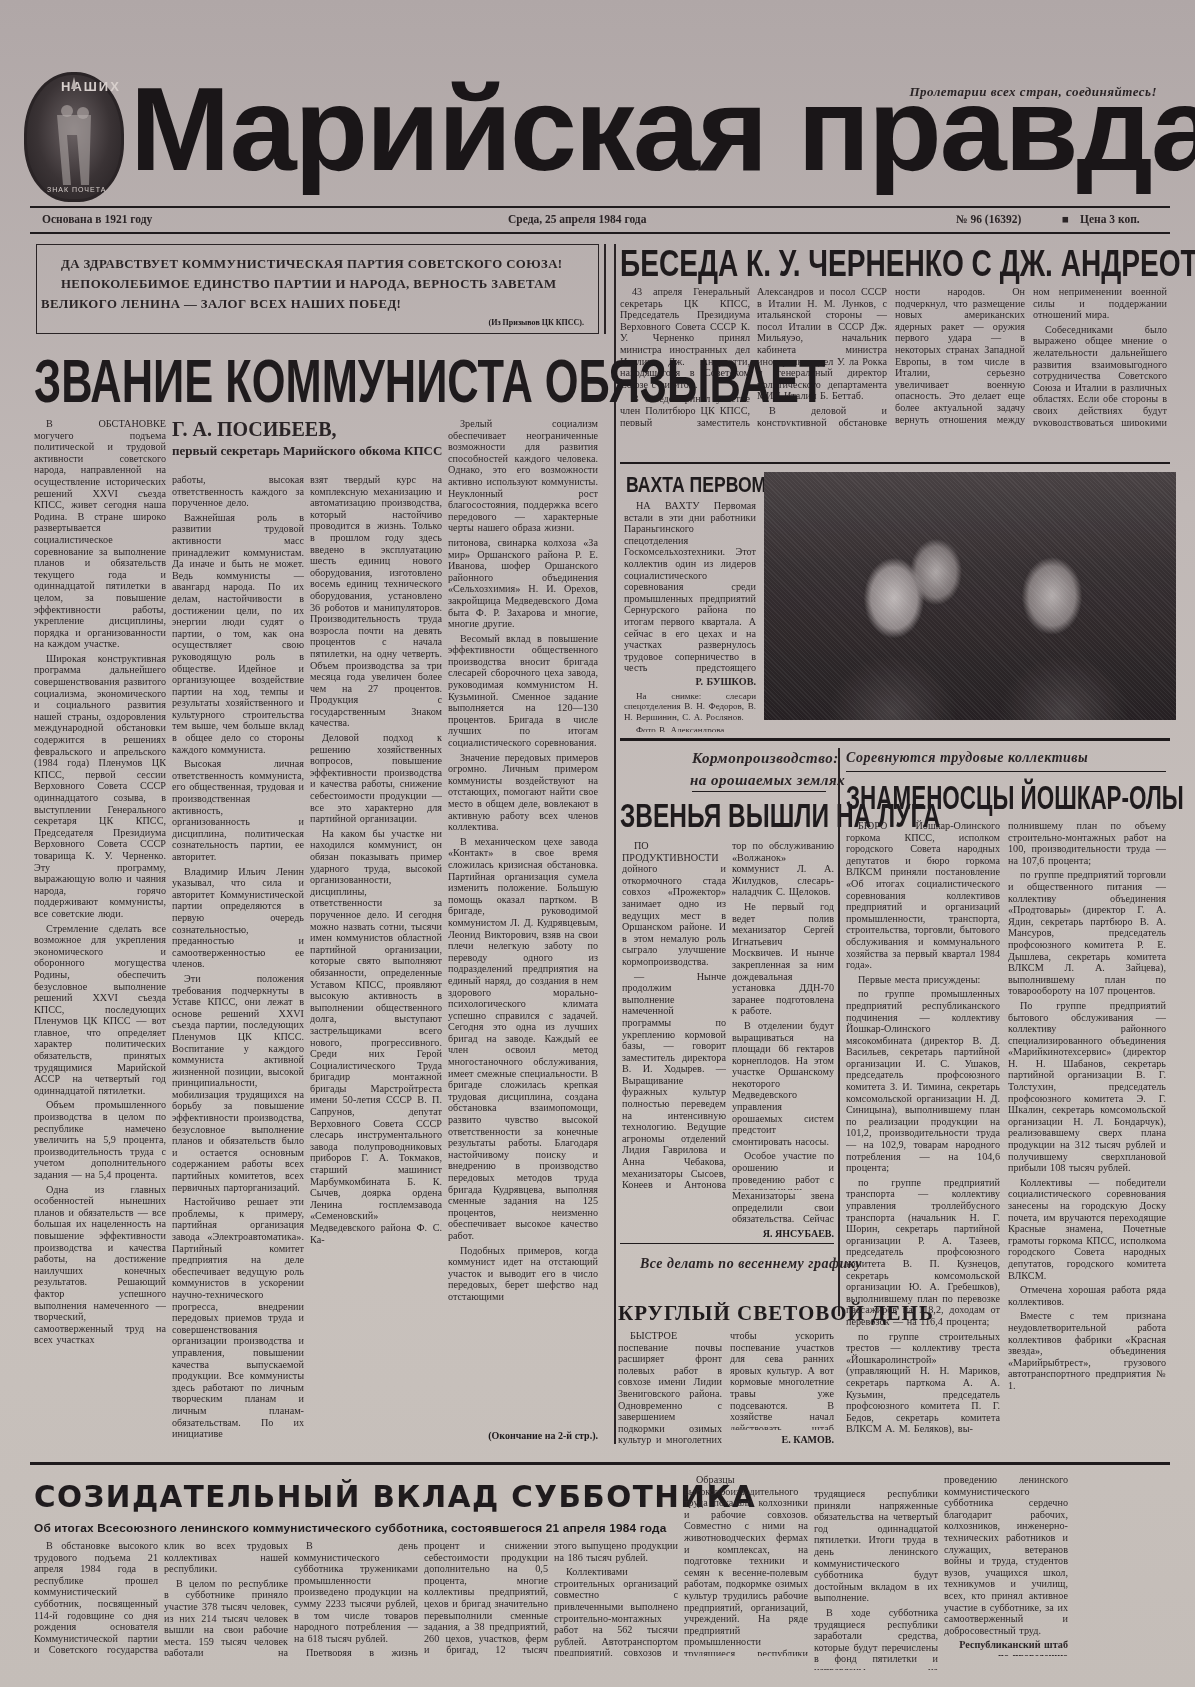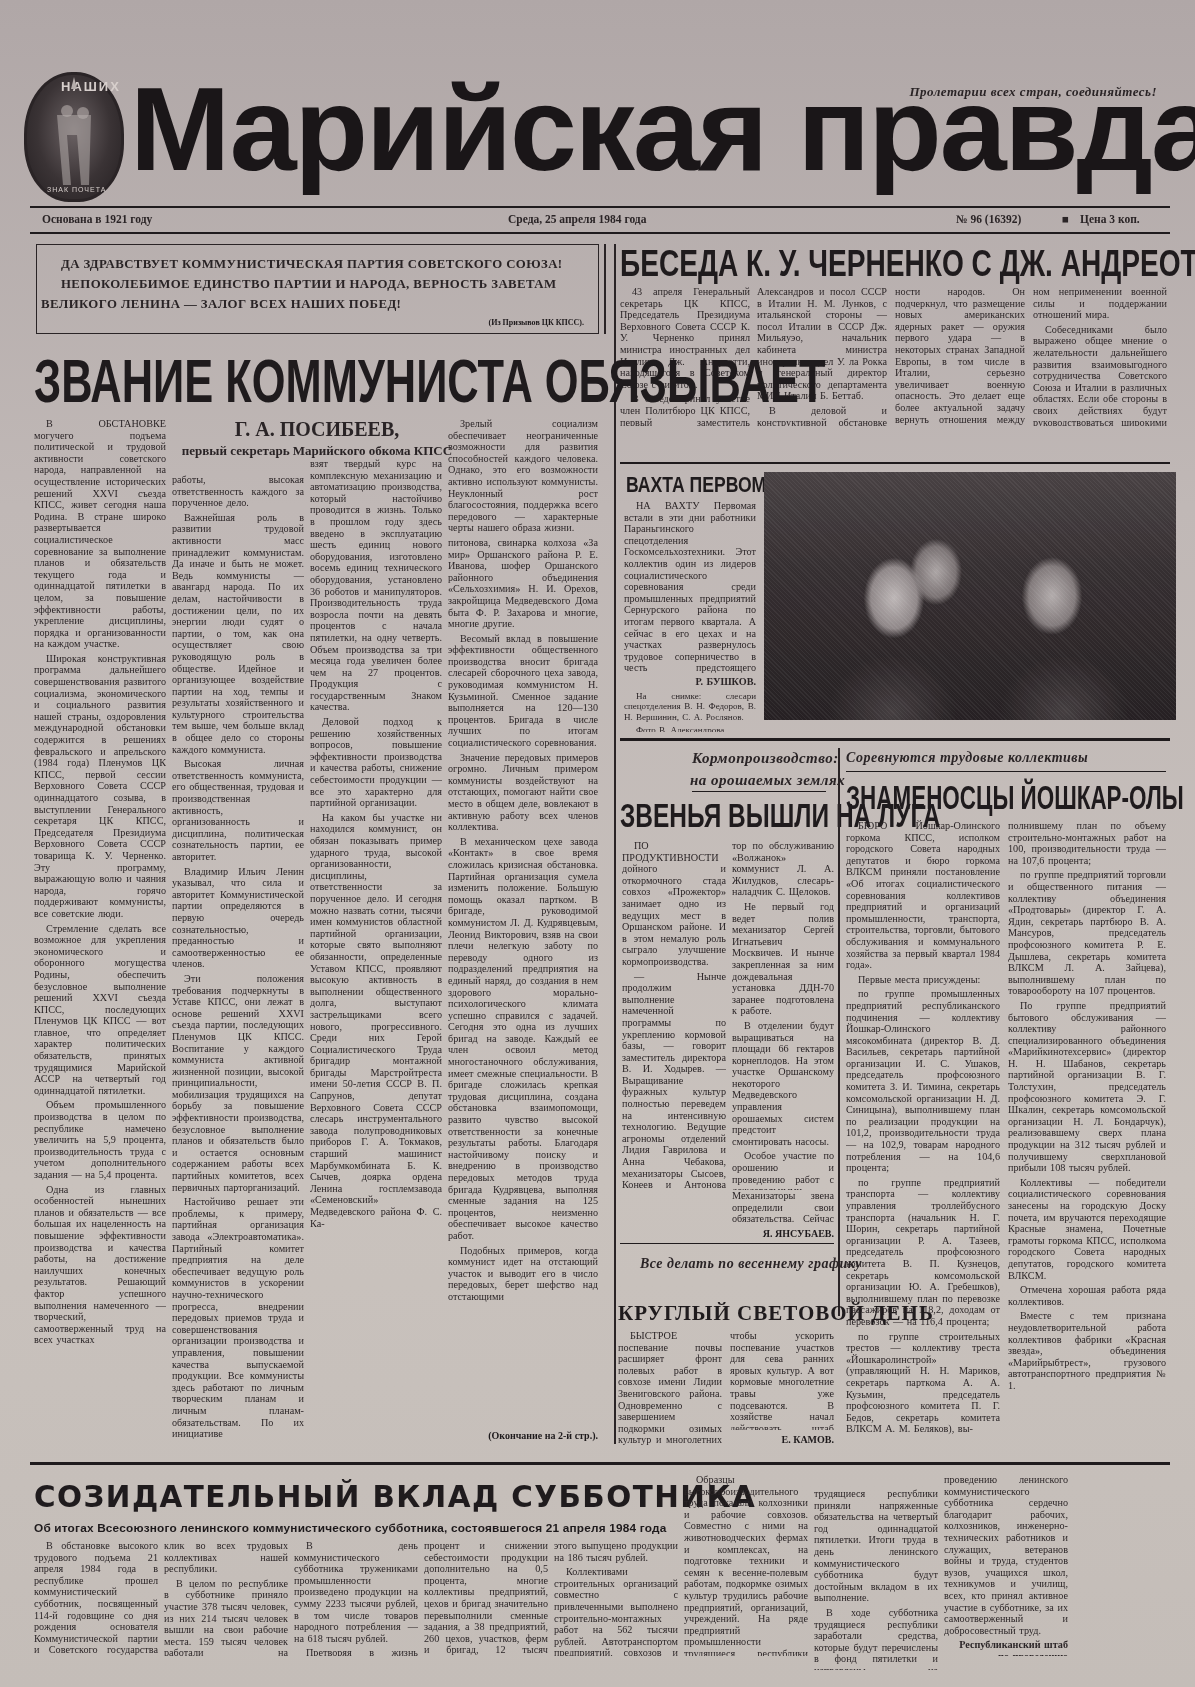--- a/index.html
+++ b/index.html
@@ -51,21 +51,21 @@
       radial-gradient(ellipse 36px 46px at 172px 100px, #a8a2a2 0%, #7a7374 55%, transparent 72%),
       radial-gradient(ellipse 42px 54px at 288px 124px, #aea8a8 0%, #827b7c 55%, transparent 72%),
       radial-gradient(ellipse 80px 70px at 128px 240px, #4a4446 0%, transparent 80%),
       radial-gradient(ellipse 80px 70px at 300px 240px, #4a4446 0%, transparent 80%),
       linear-gradient(180deg, #4d4749 0%, #3c3638 40%, #2e292b 100%);
     filter: contrast(1.1); }
   .photo::after { content:""; position:absolute; inset:0;
     background: repeating-linear-gradient(45deg, rgba(255,255,255,0.05) 0 1px, transparent 1px 3px); }
 
   .kicker { font-family: "Liberation Serif", serif; font-style: italic; font-weight: bold; font-size: 15px; color: #2a2426; white-space: nowrap; letter-spacing: 0.5px; }
-  .byline-name { font-family: "Liberation Serif", serif; font-weight: bold; text-align: center; color: #2a2426; }
+  .byline-name { font-family: "Liberation Serif", serif; font-weight: bold; color: #2a2426; }
 </style>
 </head>
 <body>
 
 <div class="page">
 
   <div class="abs emblem">
     <span class="emblem-top">НАШИХ</span>
     <svg width="94" height="124" viewBox="0 0 94 124" style="position:absolute;left:0;top:0">
       <path d="M30 40 L36 110 L44 110 L40 60 L50 60 L54 110 L62 110 L64 40 Z" fill="#b5adab" opacity="0.55"></path>
@@ -135,21 +135,21 @@
     <p>Одна из главных особенностей нынешних планов и обязательств — все большая их нацеленность на повышение эффективности производства и качества работы, на достижение наилучших конечных результатов. Решающий фактор успешного выполнения намеченного — творческий, самоотверженный труд на всех участках</p>
   </div>
   <div class="abs col-text" style="left:172px;top:474px;width:132px;height:974px;">
     <p style="text-indent:0">работы, высокая ответственность каждого за порученное дело.</p>
     <p>Важнейшая роль в развитии трудовой активности масс принадлежит коммунистам. Да иначе и быть не может. Ведь коммунисты — авангард народа. По их делам, настойчивости в достижении цели, по их энергии люди судят о партии, о том, как она осуществляет свою руководящую роль в обществе. Идейное и организующее воздействие партии на ход, темпы и результаты хозяйственного и культурного строительства тем выше, чем больше вклад в общее дело со стороны каждого коммуниста.</p>
     <p>Высокая личная ответственность коммуниста, его общественная, трудовая и производственная активность, организованность и дисциплина, политическая сознательность партии, ее авторитет.</p>
     <p>Владимир Ильич Ленин указывал, что сила и авторитет Коммунистической партии определяются в первую очередь сознательностью, преданностью и самоотверженностью ее членов.</p>
     <p>Эти положения требования подчеркнуты в Уставе КПСС, они лежат в основе решений XXVI съезда партии, последующих Пленумов ЦК КПСС. Воспитание у каждого коммуниста активной жизненной позиции, высокой принципиальности, мобилизация трудящихся на борьбу за повышение эффективности производства, безусловное выполнение планов и обязательств было и остается основным содержанием работы всех партийных комитетов, всех первичных парторганизаций.</p>
     <p>Настойчиво решает эти проблемы, к примеру, партийная организация завода «Электроавтоматика». Партийный комитет предприятия на деле обеспечивает ведущую роль коммунистов в ускорении научно-технического прогресса, внедрении передовых приемов труда и совершенствования организации производства и управления, повышении качества выпускаемой продукции. Все коммунисты здесь работают по личным творческим планам и личным планам-обязательствам. По их инициативе</p>
   </div>
-  <div class="abs col-text" style="left:310px;top:458px;width:132px;height:974px;">
+  <div class="abs col-text" style="left:310px;top:474px;width:132px;height:974px;">
     <p style="text-indent:0">взят твердый курс на комплексную механизацию и автоматизацию производства, который настойчиво проводится в жизнь. Только в прошлом году здесь введено в эксплуатацию шесть единиц нового оборудования, изготовлено восемь единиц технического оборудования, установлено 36 роботов и манипуляторов. Производительность труда возросла почти на девять процентов с начала пятилетки, на одну четверть. Объем производства за три месяца года увеличен более чем на 27 процентов. Продукция с государственным Знаком качества.</p>
     <p>Деловой подход к решению хозяйственных вопросов, повышение эффективности производства и качества работы, снижение себестоимости продукции — все это характерно для партийной организации.</p>
     <p>На каком бы участке ни находился коммунист, он обязан показывать пример ударного труда, высокой организованности, дисциплины, ответственности за порученное дело. И сегодня можно назвать сотни, тысячи имен коммунистов областной партийной организации, которые свято выполняют обязанности, определенные Уставом КПСС, проявляют высокую активность в выполнении общественного долга, выступают застрельщиками всего нового, прогрессивного. Среди них Герой Социалистического Труда бригадир монтажной бригады Марстройтреста имени 50-летия СССР В. П. Сапрунов, депутат Верховного Совета СССР слесарь инструментального завода полупроводниковых приборов Г. А. Токмаков, старший машинист Марбумкомбината Б. К. Сычев, доярка ордена Ленина госплемзавода «Семеновский» Медведевского района Ф. С. Ка-</p>
   </div>
   <div class="abs col-text" style="left:448px;top:418px;width:150px;height:1010px;">
     <p>Зрелый социализм обеспечивает неограниченные возможности для развития способностей каждого человека. Однако, это его возможности активно используют коммунисты. Неуклонный рост благосостояния, поддержка всего передового — характерные черты нашего образа жизни.</p>
     <p style="text-indent:0">питонова, свинарка колхоза «За мир» Оршанского района Р. Е. Иванова, шофер Оршанского районного объединения «Сельхозхимия» Н. И. Орехов, закройщица Медведевского Дома быта Ф. Р. Захарова и многие, многие другие.</p>
     <p>Весомый вклад в повышение эффективности общественного производства вносит бригада слесарей сборочного цеха завода, руководимая коммунистом Н. Кузьминой. Сменное задание выполняется на 120—130 процентов. Бригада в числе лучших по итогам социалистического соревнования.</p>
     <p>Значение передовых примеров огромно. Личным примером коммунисты воздействуют на отстающих, помогают найти свое место в общем деле, вовлекают в активную работу всех членов коллектива.</p>
     <p>В механическом цехе завода «Контакт» в свое время сложилась кризисная обстановка. Партийная организация сумела изменить положение. Большую помощь оказал партком. В бригаде, руководимой коммунистом Л. Д. Кудрявцевым, Леонид Викторович, взяв на свои плечи нелегкую заботу по переводу одного из подразделений предприятия на единый наряд, до создания в нем здорового морально-психологического климата успешно справился с задачей. Сегодня это одна из лучших бригад на заводе. Каждый ее член освоил метод многостаночного обслуживания, имеет смежные специальности. В бригаде сложилась крепкая трудовая дисциплина, создана обстановка взаимопомощи, развито чувство высокой ответственности за конечные результаты работы. Благодаря настойчивому поиску и внедрению в производство передовых методов труда бригада Кудрявцева, выполняя сменные задания на 125 процентов, неизменно обеспечивает высокое качество работ.</p>

